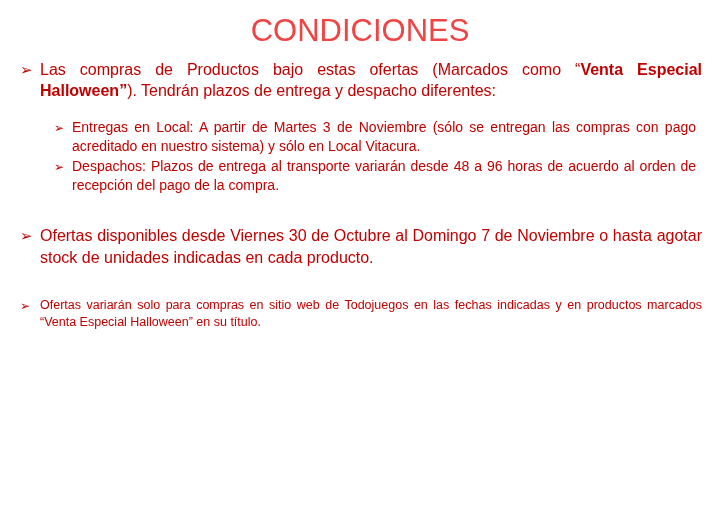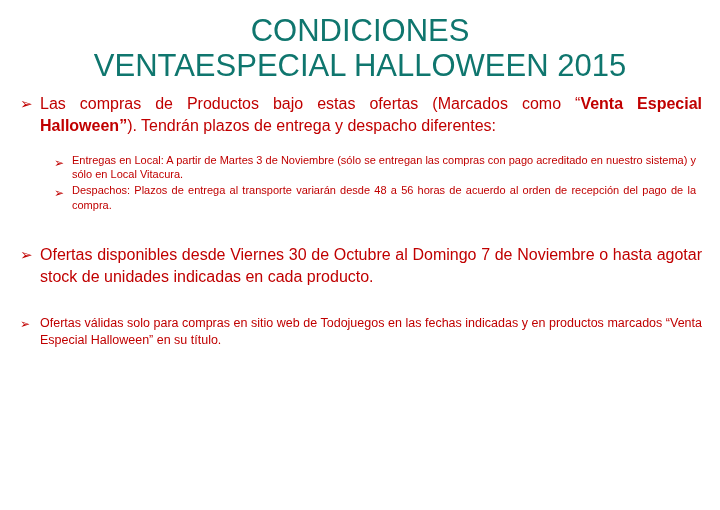--- a/index.html
+++ b/index.html
@@ -16,21 +16,21 @@
   }
   .slide {
     position: relative;
     width: 720px;
     height: 510px;
     box-sizing: border-box;
     padding: 14px 14px 0 14px;
   }
   .title-block {
     text-align: center;
-    color: #0f766e;
+    color: #ef4444;
     line-height: 1.12;
     margin-bottom: 10px;
   }
   .title-line-1 {
     font-size: 31px;
     letter-spacing: 0px;
   }
   .title-line-2 {
     font-size: 31px;
     letter-spacing: 0px;
@@ -72,21 +72,21 @@
   .bullet-l2 .marker {
     flex: 0 0 auto;
     width: 18px;
     font-size: 12px;
     line-height: 1.35;
     color: #C00000;
     padding-top: 2px;
   }
   .bullet-l2 .body {
     flex: 1 1 auto;
-    font-size: 11px;
+    font-size: 14px;
     line-height: 1.35;
     text-align: justify;
     text-justify: inter-word;
     color: #C00000;
   }
   .spacer-lg { height: 30px; }
   .spacer-md { height: 26px; }
   .bullet-small .body {
     font-size: 12.5px;
     line-height: 1.35;
@@ -96,46 +96,45 @@
     padding-top: 1px;
   }
 </style>
 </head>
 <body>
 
 <div class="slide">
 
   <div class="title-block">
     <div class="title-line-1">CONDICIONES</div>
-    <div class="title-line-2">VENTAESPECIAL HALLOWEEN 2015</div>
   </div>
 
   <div class="bullet-l1">
     <span class="marker">➢</span>
     <span class="body"><span>Las compras de Productos bajo estas ofertas (Marcados como “</span><b>Venta Especial Halloween”</b><span>). Tendrán plazos de entrega y despacho diferentes:</span></span>
   </div>
 
   <div class="sub-list">
     <div class="bullet-l2">
       <span class="marker">➢</span>
       <span class="body">Entregas en Local: A partir de Martes 3 de Noviembre (sólo se entregan las compras con pago acreditado en nuestro sistema) y sólo en Local Vitacura.</span>
     </div>
     <div class="bullet-l2">
       <span class="marker">➢</span>
-      <span class="body">Despachos: Plazos de entrega al transporte variarán desde 48 a 56 horas de acuerdo al orden de recepción del pago de la compra.</span>
+      <span class="body">Despachos: Plazos de entrega al transporte variarán desde 48 a 96 horas de acuerdo al orden de recepción del pago de la compra.</span>
     </div>
   </div>
 
   <div class="spacer-lg"></div>
 
   <div class="bullet-l1">
     <span class="marker">➢</span>
     <span class="body">Ofertas disponibles desde Viernes 30 de Octubre al Domingo 7 de Noviembre o hasta agotar stock de unidades indicadas en cada producto.</span>
   </div>
 
   <div class="spacer-md"></div>
 
   <div class="bullet-l1 bullet-small">
     <span class="marker">➢</span>
-    <span class="body">Ofertas válidas solo para compras en sitio web de Todojuegos en las fechas indicadas y en productos marcados “Venta Especial Halloween” en su título.</span>
+    <span class="body">Ofertas variarán solo para compras en sitio web de Todojuegos en las fechas indicadas y en productos marcados “Venta Especial Halloween” en su título.</span>
   </div>
 
 </div>
 
 </body></html>

